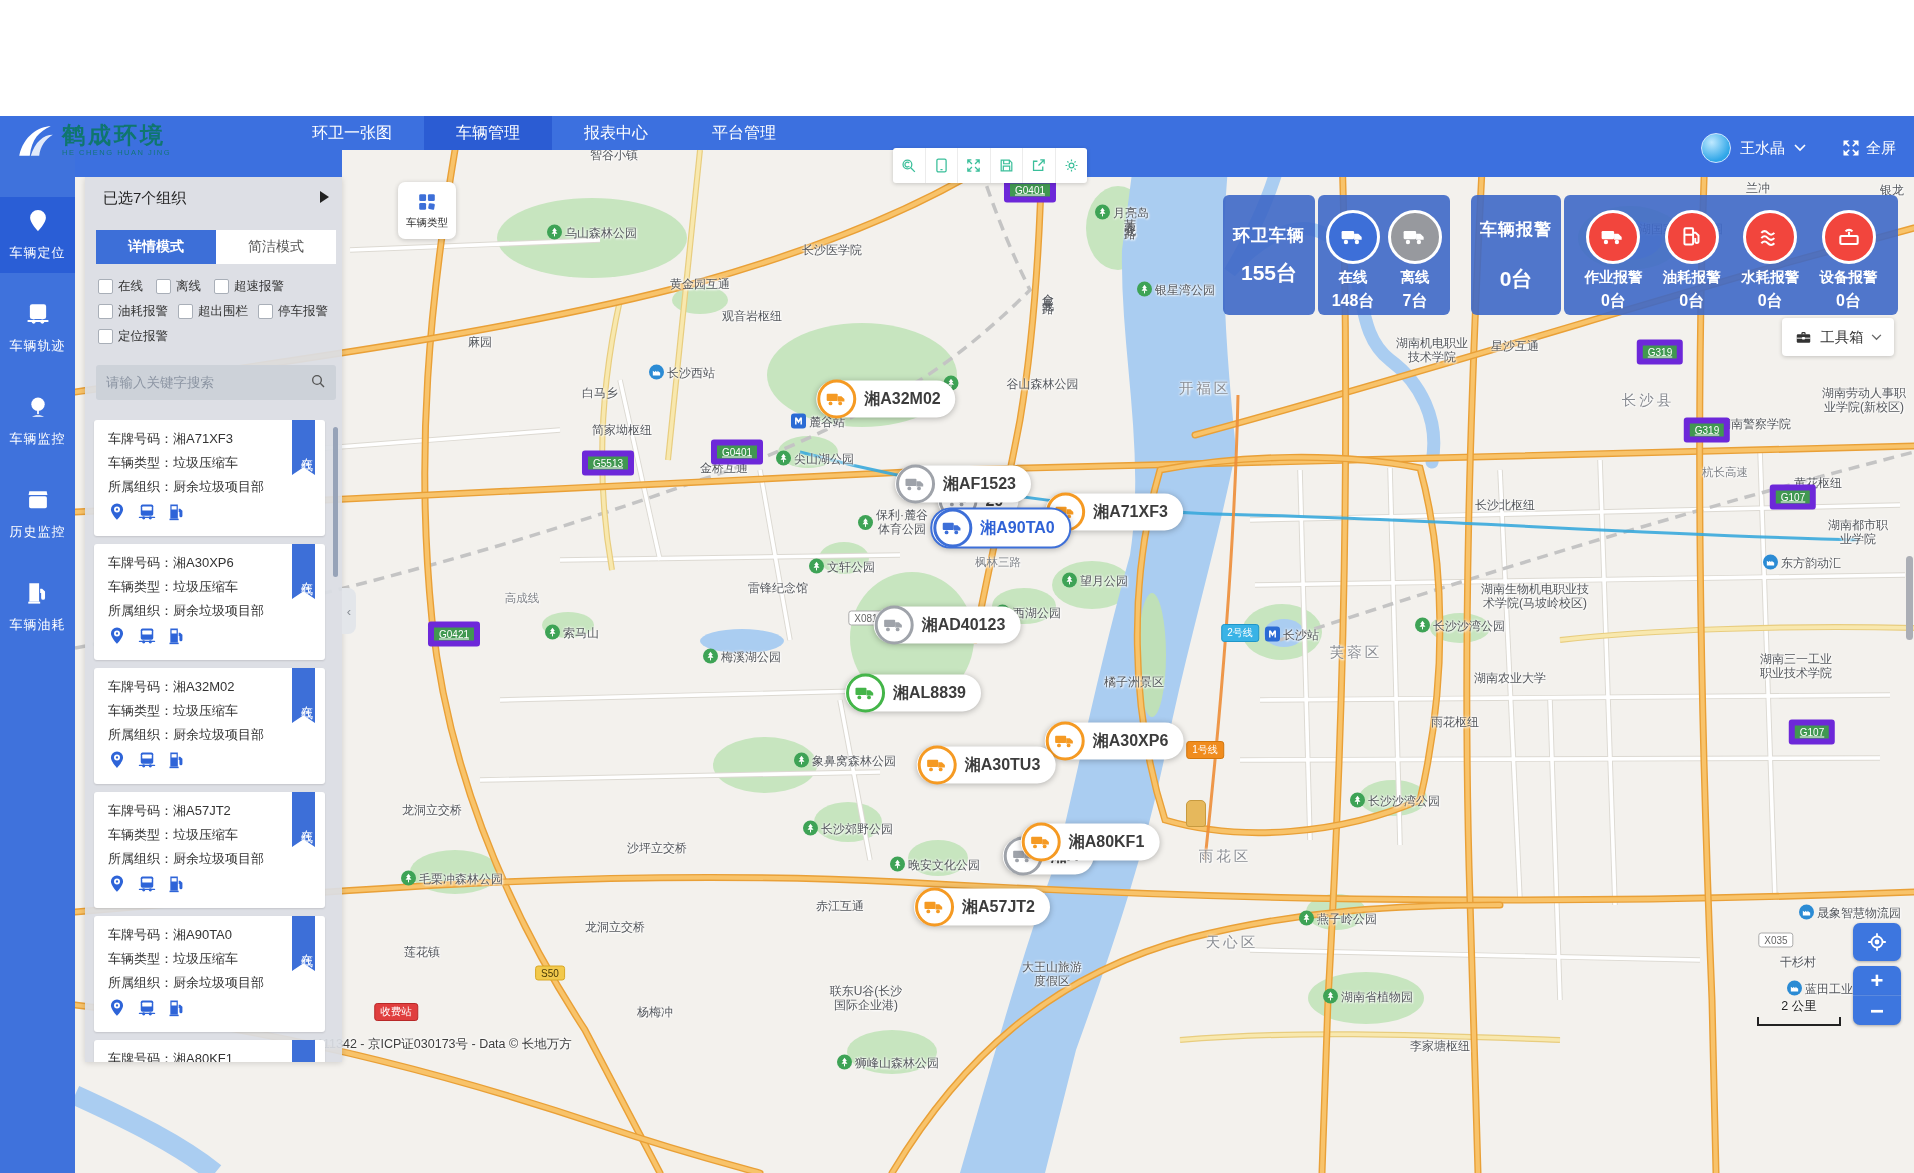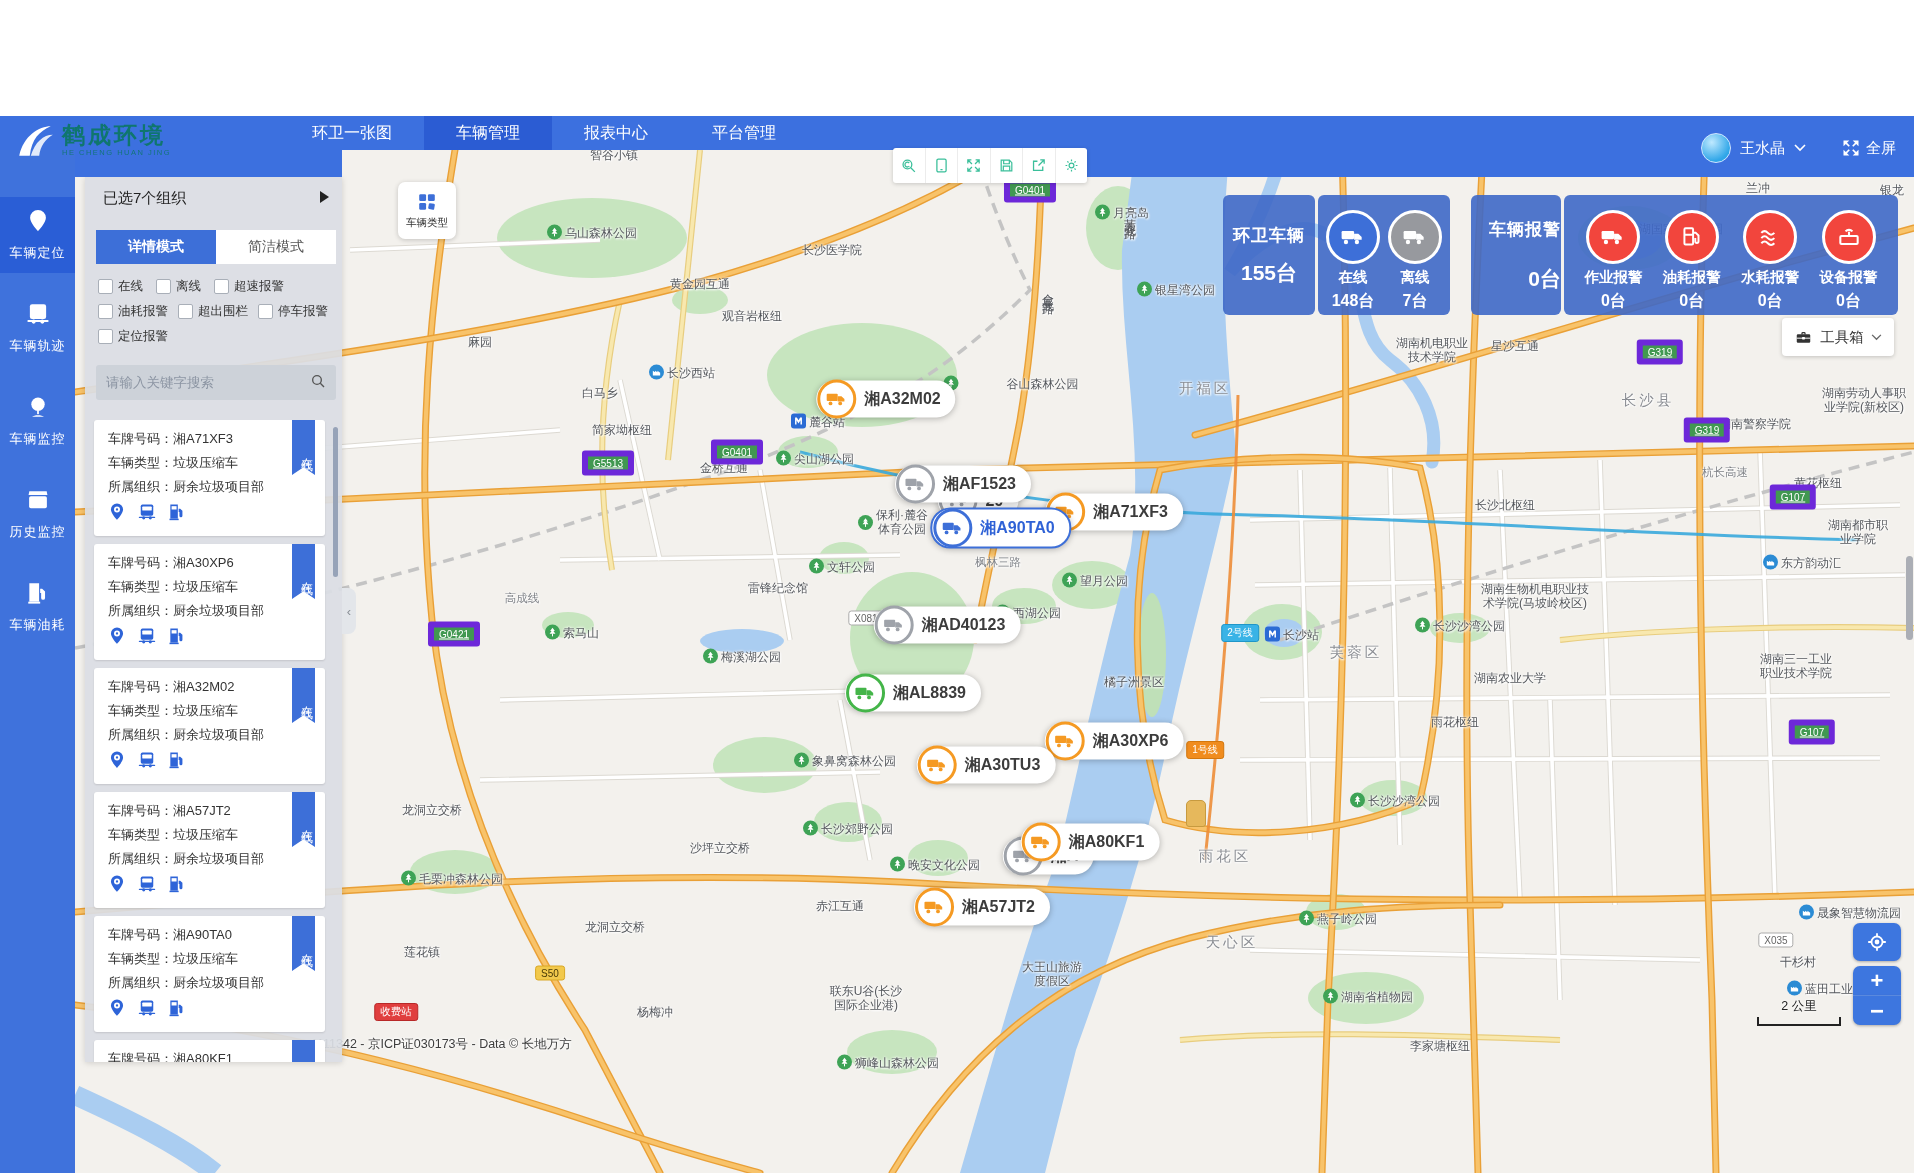--- a/index.html
+++ b/index.html
@@ -63,21 +63,21 @@
   
   #toolbar{left:893px;top:148px;width:194px;height:35px;background:#fff;border-radius:3px;box-shadow:0 1px 4px rgba(0,0,0,.18);
            display:flex;z-index:35;}
   .tb-cell{width:32.3px;height:35px;display:flex;align-items:center;justify-content:center;border-right:1px solid #ECECEC;cursor:pointer;color:#3ABF9A;}
   .tb-cell:last-child{border-right:none;}
   .tb-cell svg{width:17px;height:17px;}
   
   .statbox{position:absolute;top:195px;height:120px;background:rgba(62,104,198,0.90);border-radius:6px;color:#fff;z-index:25;}
   #statbox1{left:1223px;width:92px;display:flex;flex-direction:column;align-items:center;justify-content:center;gap:12px;}
   #statbox2{left:1318px;width:132px;display:flex;justify-content:space-evenly;}
-  #statbox3{left:1471px;width:90px;display:flex;flex-direction:column;align-items:flex-end;justify-content:center;gap:24px;}
+  #statbox3{left:1471px;width:90px;display:flex;flex-direction:column;align-items:center;justify-content:center;gap:24px;}
   #statbox4{left:1564px;width:334px;display:flex;justify-content:space-evenly;}
   .stat-title{font-size:17px;font-weight:bold;letter-spacing:1px;}
   .stat-big{font-size:21px;font-weight:bold;}
   .circ-item{display:flex;flex-direction:column;align-items:center;justify-content:center;gap:4px;padding-top:12px;}
   .circ{width:48px;height:48px;border-radius:50%;border:3px solid #fff;display:flex;align-items:center;justify-content:center;}
   .circ svg{width:26px;height:26px;color:#fff;}
   .circ-label{font-size:14.5px;font-weight:bold;}
   .circ-val{font-size:16px;font-weight:bold;}
   
   #toolbox{left:1782px;top:318px;width:112px;height:38px;background:#fff;border-radius:4px;box-shadow:0 1px 4px rgba(0,0,0,.2);
@@ -692,21 +692,21 @@
               <path d="M12 2.5l5.2 7.2h-3.2l4.4 6.3H5.6L10 9.7H6.8z"></path>
               <rect x="10.9" y="15.5" width="2.2" height="6"></rect>
             </g>
           </svg>
         </span>
         <span>晚安文化公园</span>
       </div>
       <div class="mlabel" style="left: 765px; top: 756px;">
         <span>赤江互通</span>
       </div>
-      <div class="mlabel" style="left: 645px; top: 698px;">
+      <div class="mlabel" style="left: 582px; top: 698px;">
         <span>沙坪立交桥</span>
       </div>
       <div class="mlabel" style="left: 357px; top: 660px;">
         <span>龙洞立交桥</span>
       </div>
       <div class="mlabel" style="left: 377px; top: 728px;">
         <span class="gicon">
           <svg viewBox="0 0 24 24">
             <g fill="#fff">
               <path d="M12 2.5l5.2 7.2h-3.2l4.4 6.3H5.6L10 9.7H6.8z"></path>

